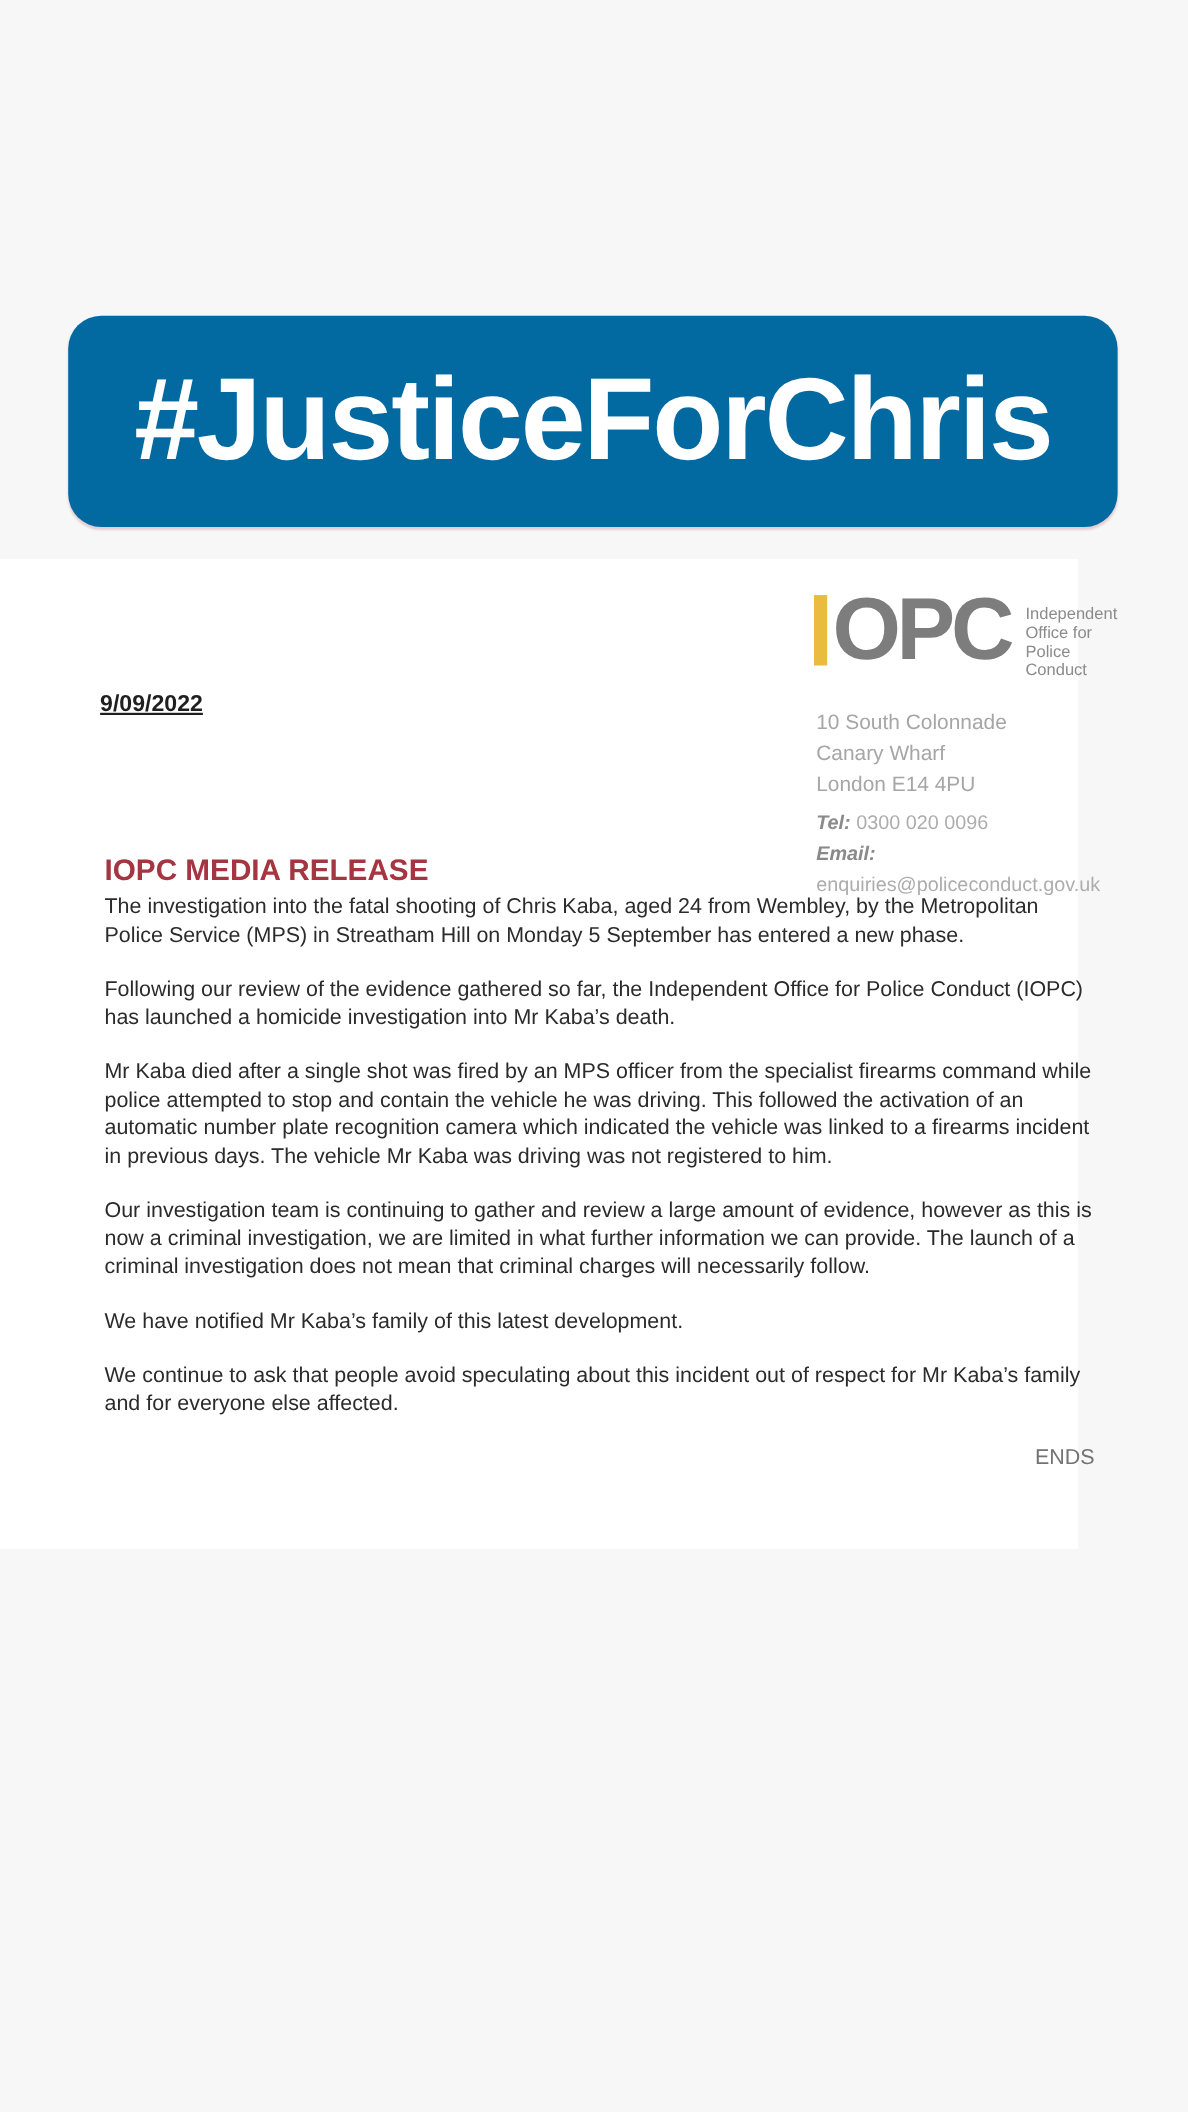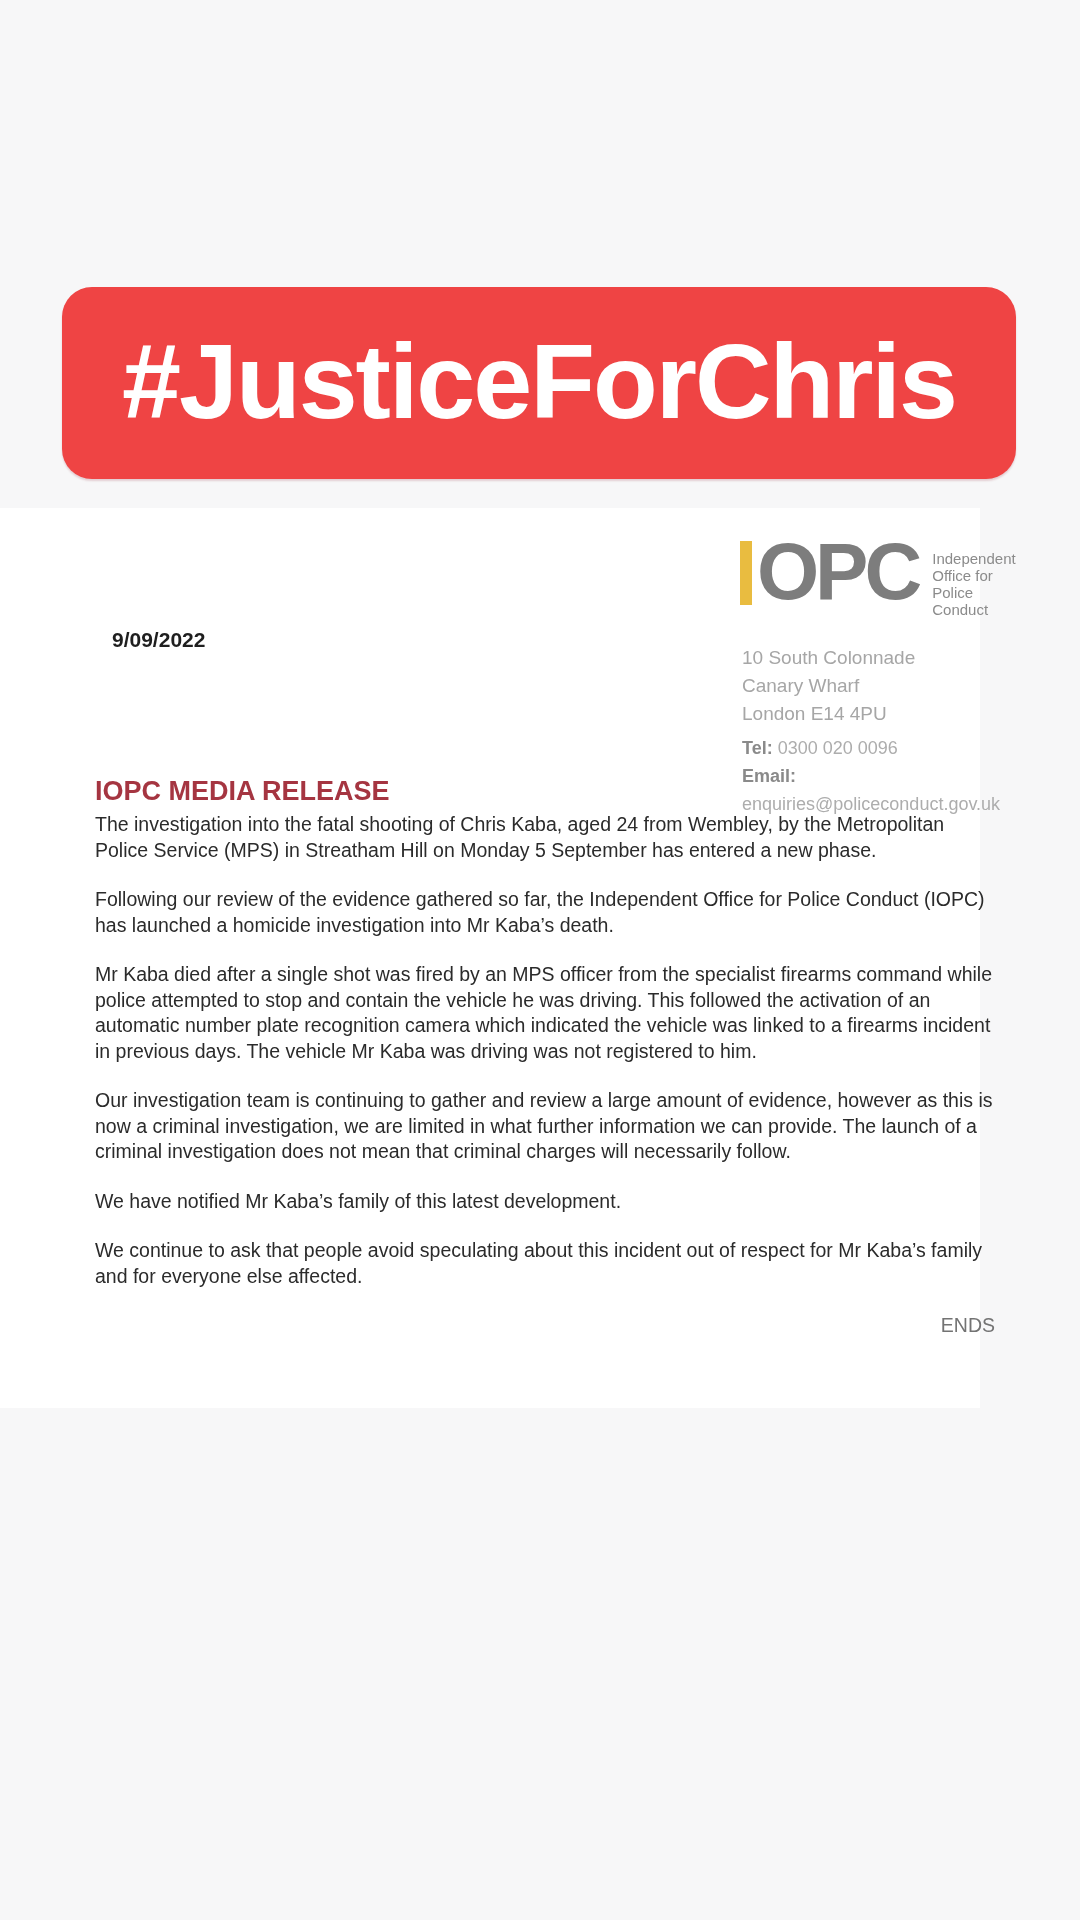--- a/index.html
+++ b/index.html
@@ -13,21 +13,21 @@
   }
   .canvas { position: absolute; inset: 0; }
 
   
   .banner {
     position: absolute;
     left: 62px;
     top: 287px;
     width: 954px;
     height: 192px;
-    background: #ef4444;
+    background: #0369a1;
     border-radius: 30px;
     display: flex;
     align-items: center;
     justify-content: center;
     box-shadow: 0 2px 2px rgba(140, 20, 40, 0.18);
     text-align: center;
   }
   .banner-text {
     color: #ffffff;
     font-size: 106px;
@@ -73,25 +73,26 @@
     margin-top: 9px;
     font-size: 15px;
     line-height: 17px;
     font-weight: normal;
     color: #8b8b8b;
   }
 
   
   .date {
     position: absolute;
-    left: 112px;
+    left: 91px;
     top: 120px;
     font-size: 21px;
     font-weight: bold;
     color: #1f1f1f;
+    text-decoration: underline;
   }
 
   
   .address {
     position: absolute;
     left: 742px;
     top: 136px;
     font-size: 19px;
     line-height: 28px;
     color: #a6a6a6;
@@ -100,20 +101,21 @@
     position: absolute;
     left: 742px;
     top: 226px;
     font-size: 18px;
     line-height: 28px;
     color: #adadad;
   }
   .contact .lab {
     font-weight: bold;
     color: #8a8a8a;
+    font-style: italic;
   }
 
   
   .heading {
     position: absolute;
     left: 95px;
     top: 268px;
     font-size: 27px;
     font-weight: bold;
     color: #a53541;

